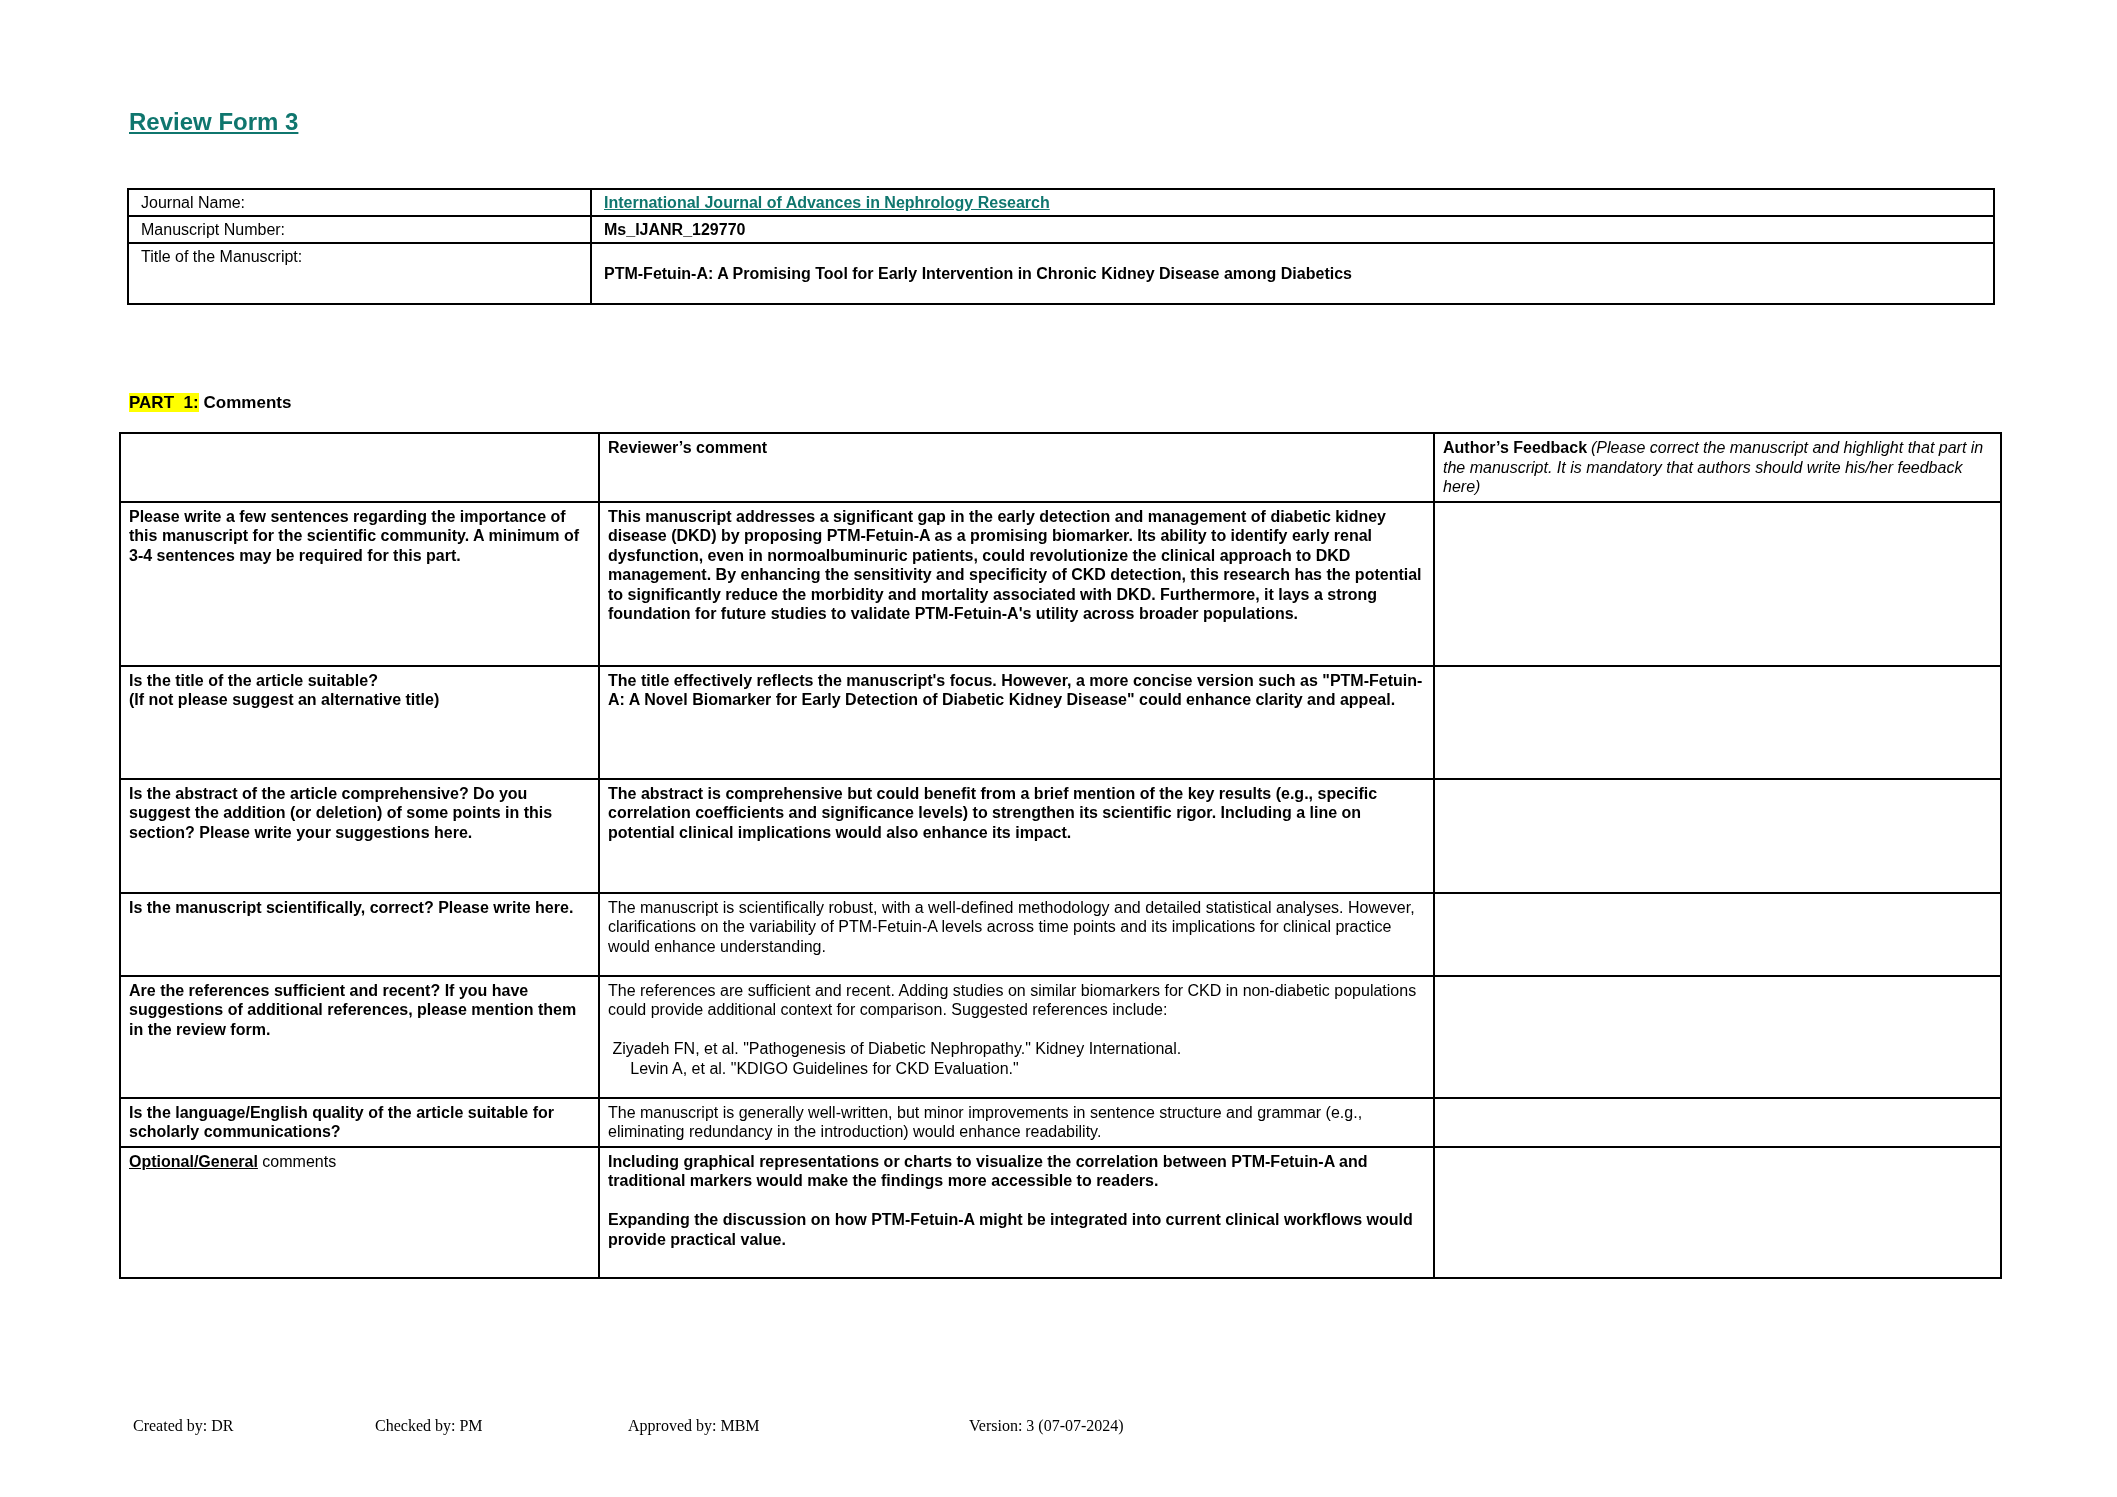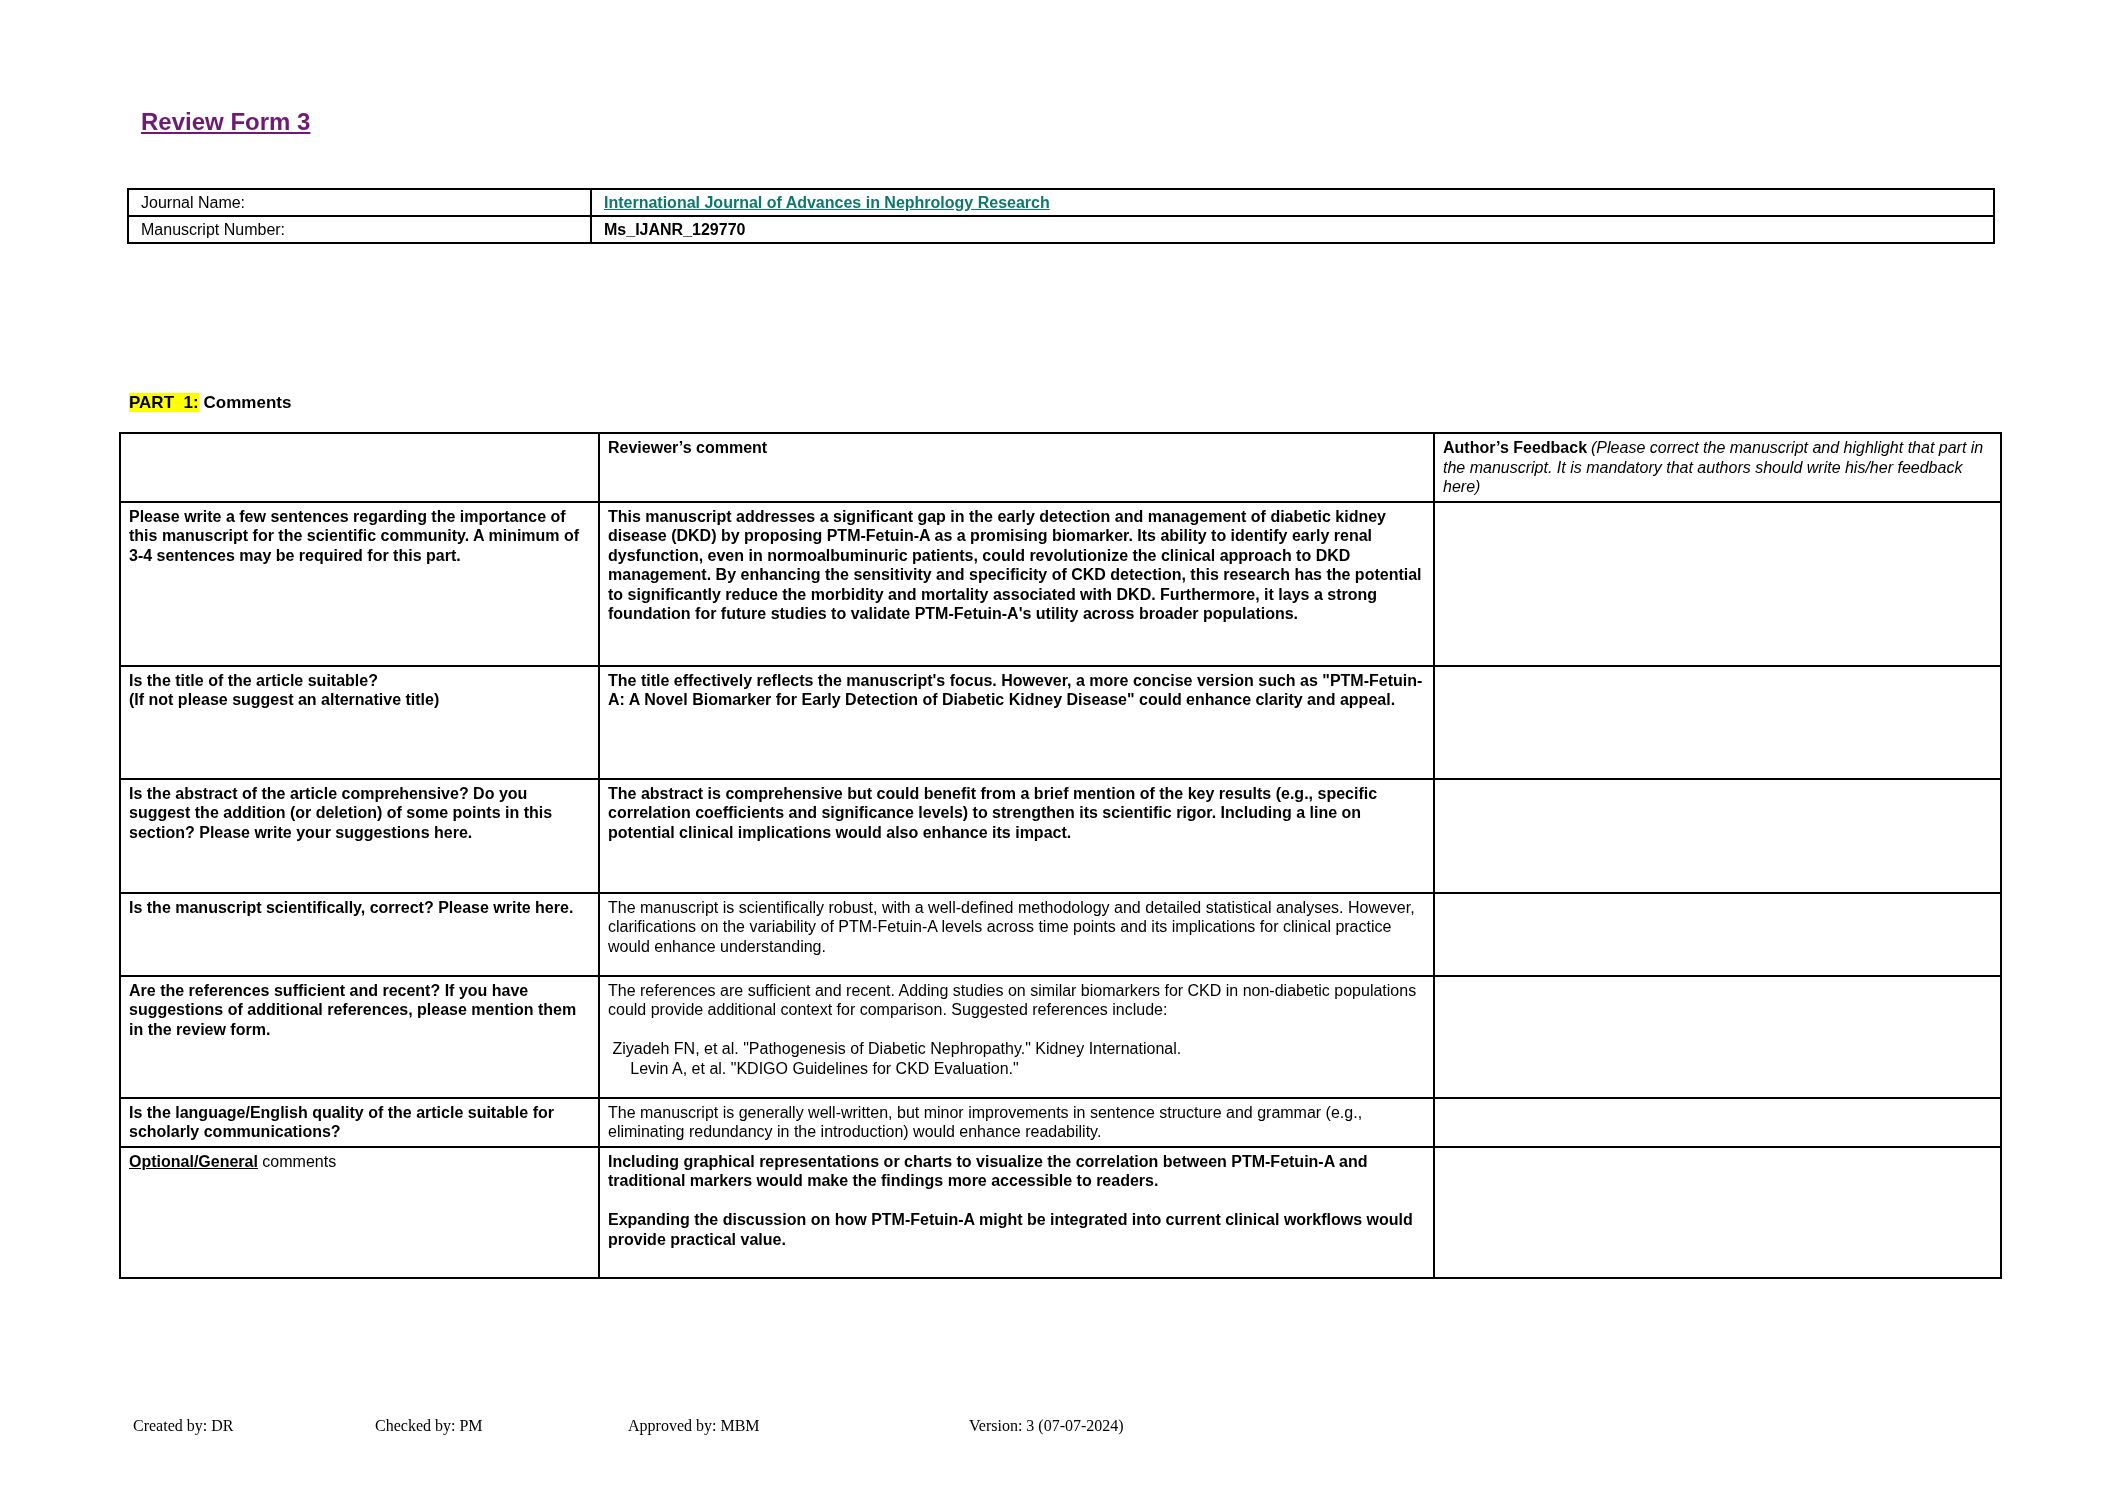--- a/index.html
+++ b/index.html
@@ -5,23 +5,23 @@
   html,body{margin:0;padding:0;background:#ffffff;}
   .doc{
     position:relative;
     width:2117px;height:1497px;
     background:#ffffff;
     font-family:"Liberation Sans", sans-serif;
     color:#000;
   }
   
   .page-title{
-    position:absolute;left:141px;top:108px;
+    position:absolute;left:129px;top:108px;
     font-size:24px;font-weight:bold;
-    color:#701a75;text-decoration:underline;
+    color:#0f766e;text-decoration:underline;
   }
   
   .info-table{
     position:absolute;left:127px;top:188px;width:1866px;
     border-collapse:collapse;table-layout:fixed;
   }
   .info-table td{
     border:2px solid #000;
     font-size:16px;line-height:1.2;
     padding:3px 8px 3px 12px;
@@ -75,20 +75,24 @@
         <col style="width:1403px">
       </colgroup>
     <tbody>
         <tr style="height:22px">
       <td>Journal Name:</td>
       <td><a class="journal-link">International Journal of Advances in Nephrology Research</a></td>
     </tr>
     <tr style="height:23px">
       <td>Manuscript Number:</td>
       <td class="info-value">Ms_IJANR_129770</td>
+    </tr>
+    <tr style="height:61px">
+      <td>Title of the Manuscript:</td>
+      <td class="info-value vmid">PTM-Fetuin-A: A Promising Tool for Early Intervention in Chronic Kidney Disease among Diabetics</td>
     </tr>
   </tbody>
     </table>
 
   <div class="part1"><span class="badge">PART  1:</span><span class="p1-label">Comments</span></div>
 
   <table class="comments-table">
     <colgroup>
         <col style="width:479px">
         <col style="width:835px">

